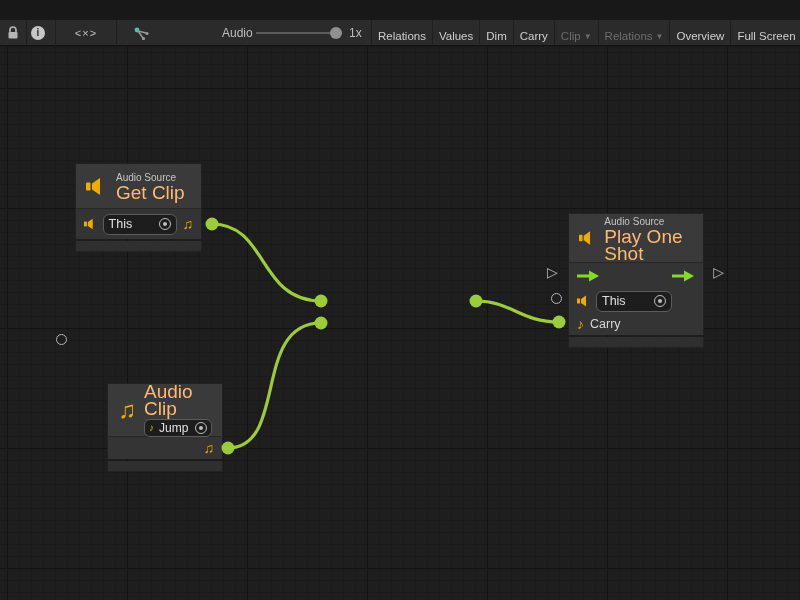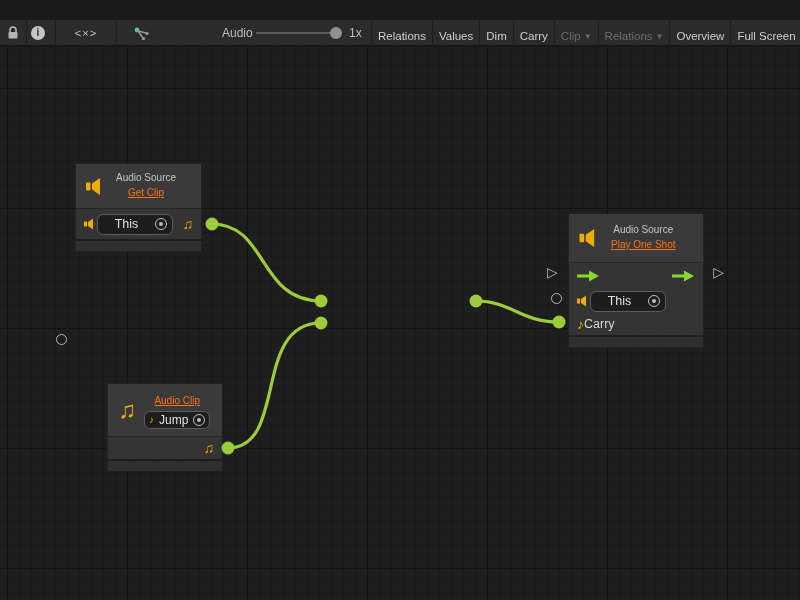--- a/index.html
+++ b/index.html
@@ -34,27 +34,27 @@
     background-image:
       linear-gradient(#131313 1px,transparent 1px),
       linear-gradient(90deg,#131313 1px,transparent 1px),
       linear-gradient(#1a1a1a 1px,transparent 1px),
       linear-gradient(90deg,#1a1a1a 1px,transparent 1px);
     background-size:120px 120px,120px 120px,12px 12px,12px 12px;
     background-position:7px 41px,7px 41px,7px 41px,7px 41px;}
 
   
   .node{position:absolute;}
-  .nsec{background:#343434;border-left:1px solid #222;border-right:1px solid #222;text-align:center;}
+  .nsec{background:#343434;border-left:1px solid #222;border-right:1px solid #222;}
   .n-header{display:flex;align-items:center;gap:8px;background:#3a3a3a;
             border-top:1px solid #222;border-bottom:1px solid #272727;padding:0 10px;}
   .n-cat{font-size:10px;color:#c4c4c4;line-height:13px;}
-  .n-title{font-size:10px;color:#f97316;line-height:17px;text-decoration:underline;}
+  .n-title{font-size:19px;color:#fdba74;line-height:17px;}
   .n-footer{height:11px;background:#2f2f2f;border:1px solid #222;border-top:none;margin-top:2px;}
-  .n-body-row{display:flex;align-items:center;padding:0 8px;gap:0;color:#d6d6d6;font-size:12.5px;}
+  .n-body-row{display:flex;align-items:center;padding:0 8px;gap:6px;color:#d6d6d6;font-size:12.5px;}
   .pin-field{display:flex;align-items:center;background:#1d1d1d;border:1px solid #5c5c5c;
              border-radius:6px;height:21px;padding:0 5px;color:#e0e0e0;font-size:12.5px;gap:5px;}
   .pin-field .val{flex:1 1 auto;}
   .target-icon{position:relative;display:inline-block;width:12px;height:12px;border:1px solid #bdbdbd;border-radius:50%;flex:0 0 auto;}
   .target-icon i{position:absolute;left:3px;top:3px;width:4px;height:4px;border-radius:50%;background:#bdbdbd;}
   .note{color:#f0ad00;font-size:14px;line-height:1;}
   .note.big{font-size:24px;}
   .gray-dot{width:8px;height:8px;border-radius:50%;background:#bdbdbd;flex:0 0 auto;}
   .selected-wrap{outline:2px solid #e25549;outline-offset:1px;}
 

